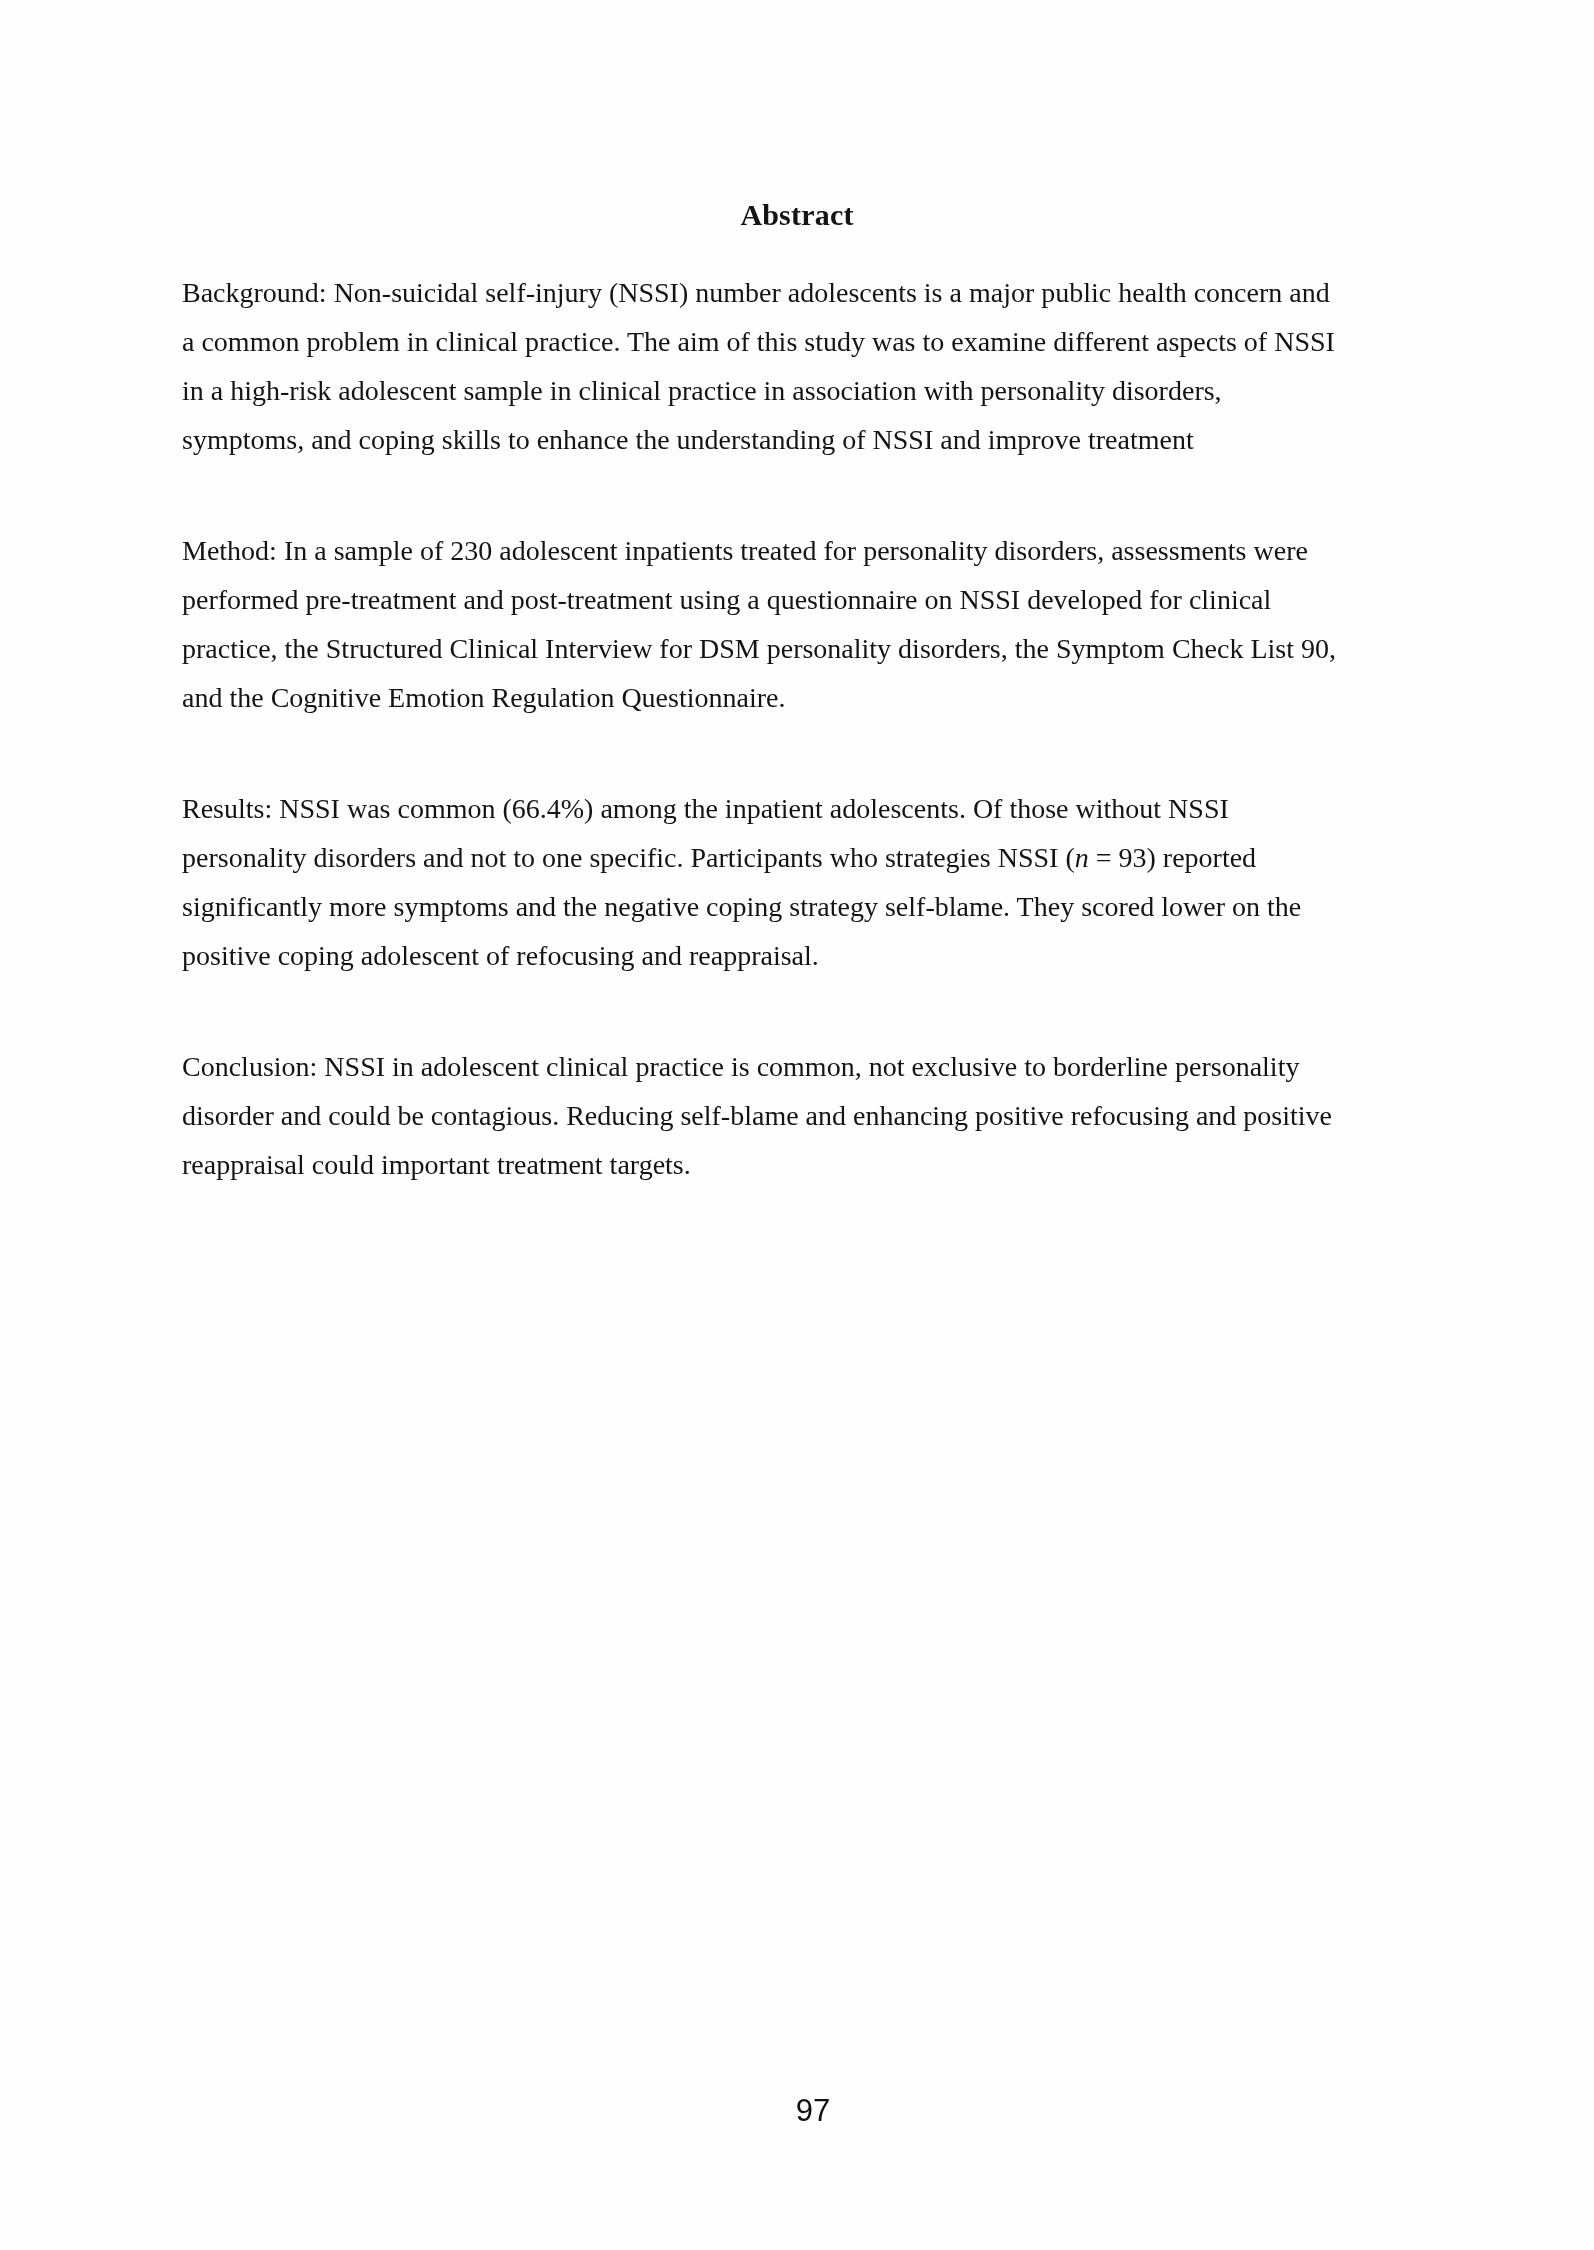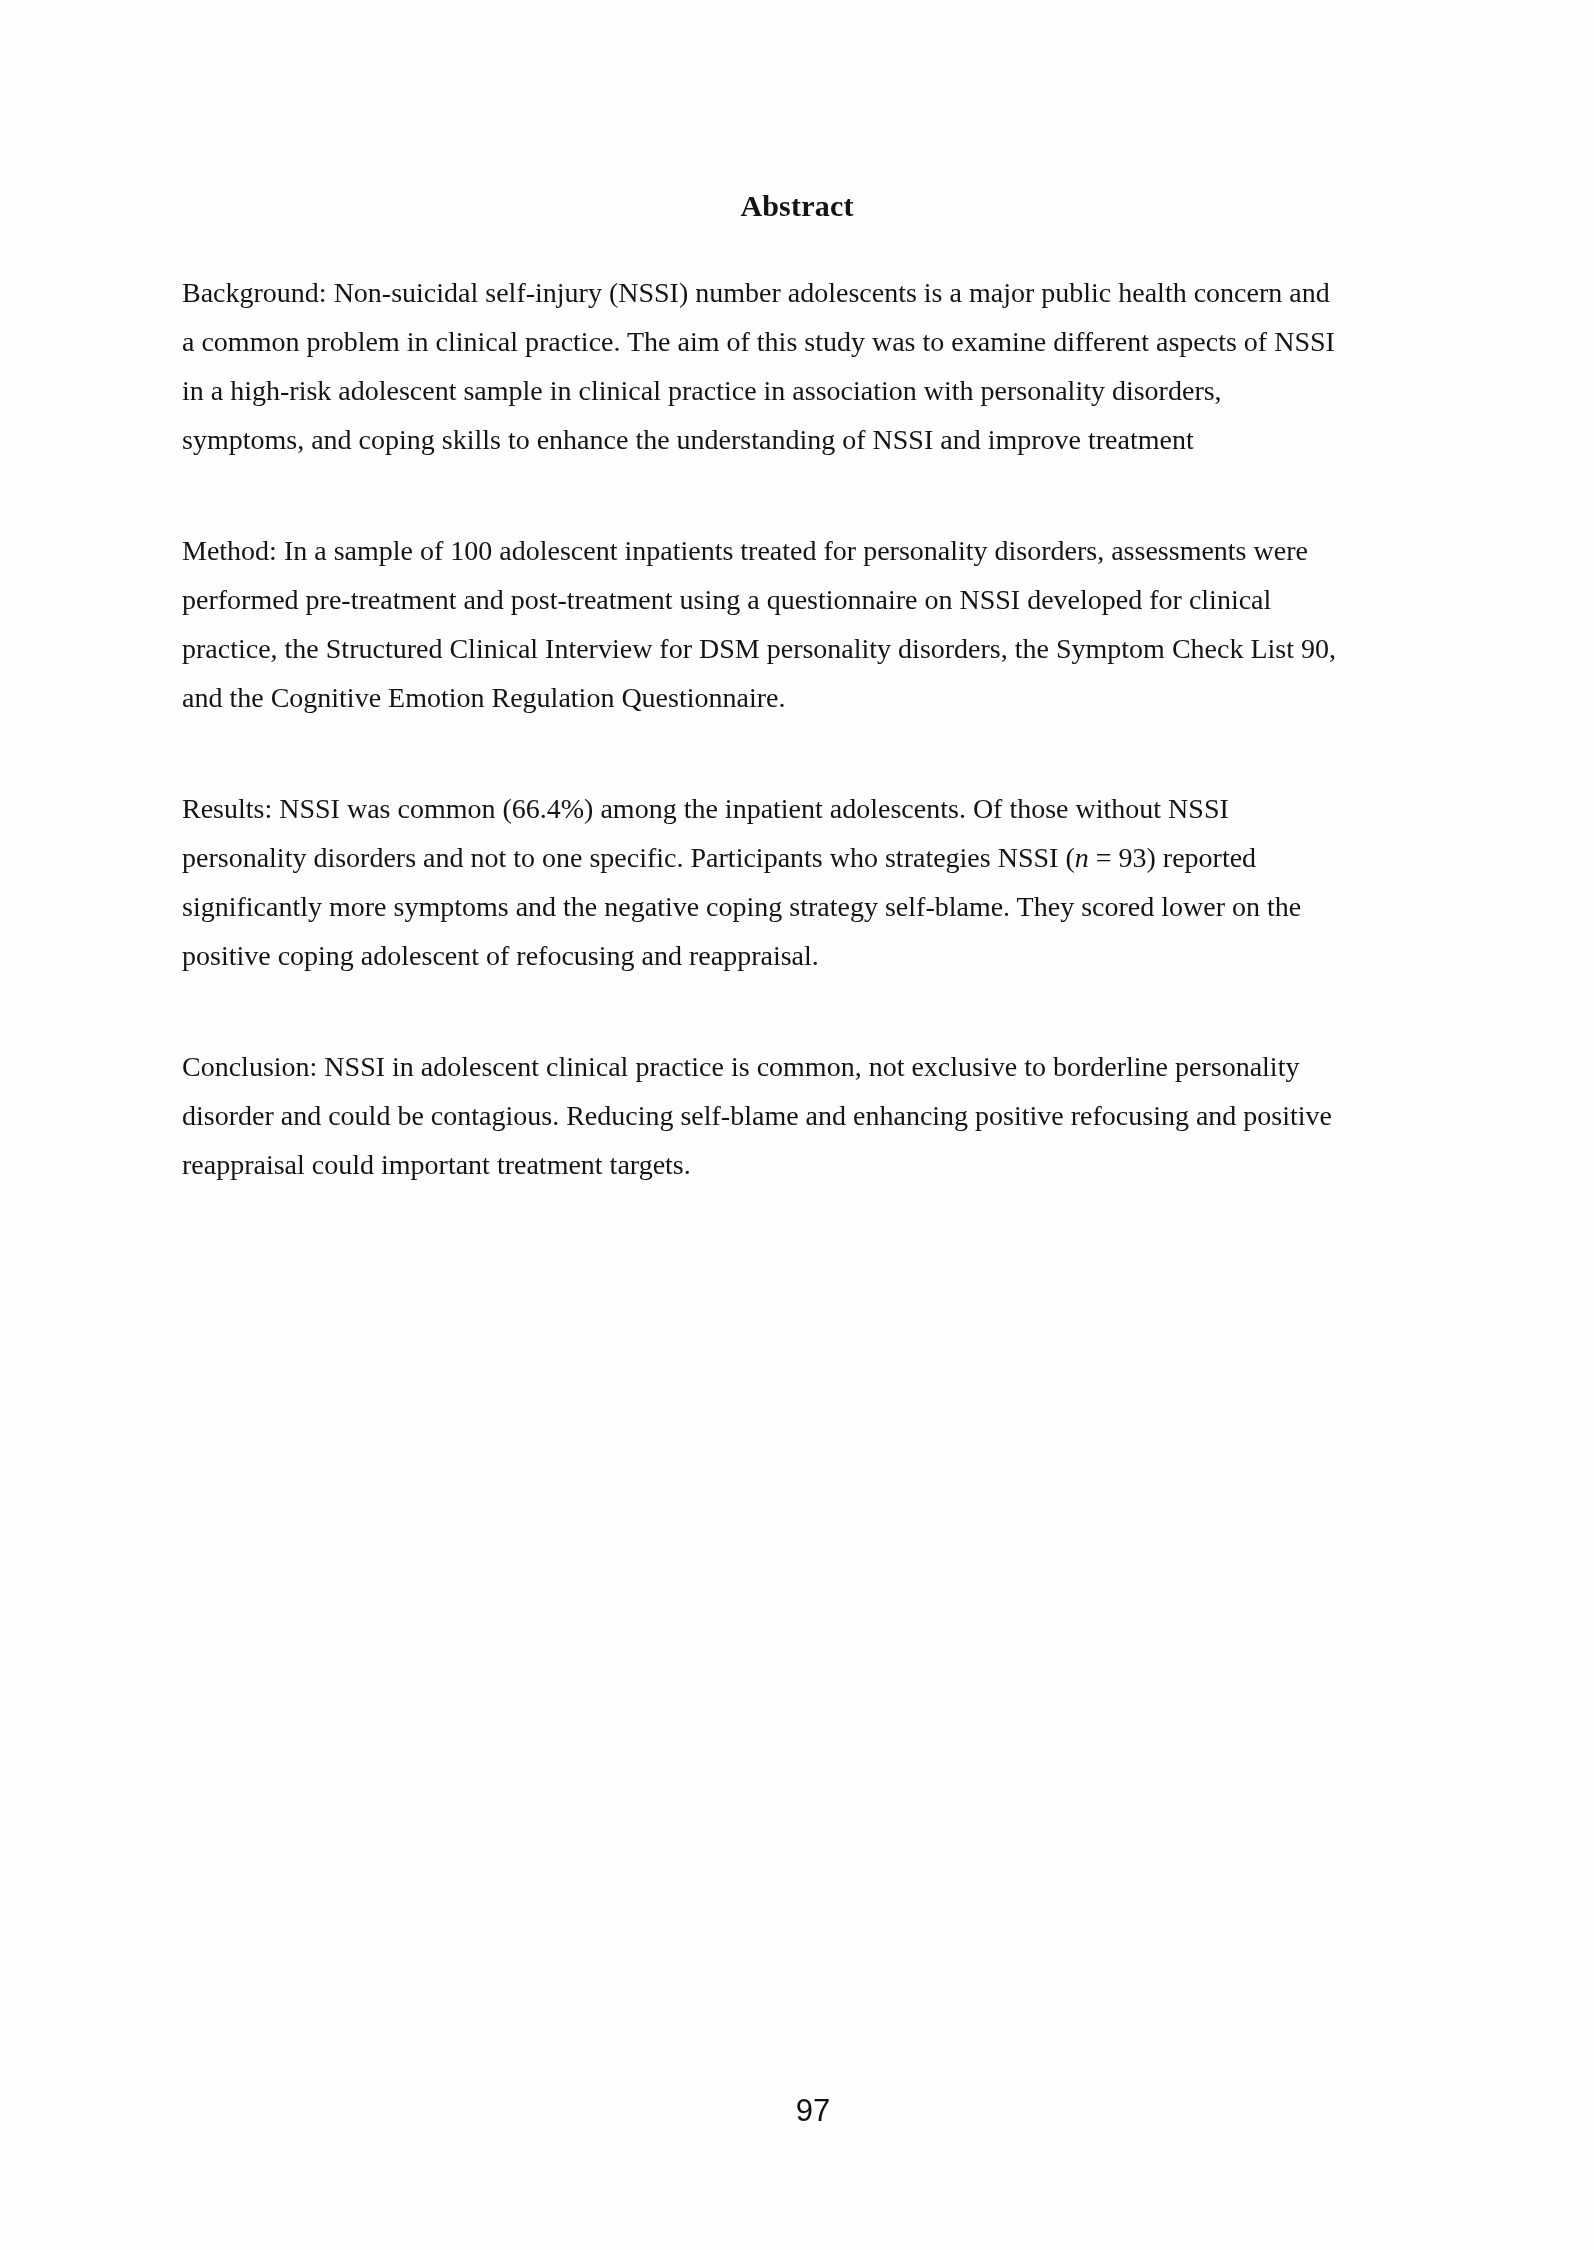--- a/index.html
+++ b/index.html
@@ -11,21 +11,21 @@
     position: relative;
     width: 1594px;
     height: 2250px;
     background: #fffefe;
     font-family: "Liberation Serif", "DejaVu Serif", serif;
     color: #141414;
     overflow: hidden;
   }
   .doc-title {
     position: absolute;
-    top: 181px;
+    top: 190px;
     left: 0;
     width: 100%;
     text-align: center;
     font-size: 30px;
     font-weight: 700;
     line-height: 49px;
     letter-spacing: 0.2px;
   }
   .content {
     position: absolute;
@@ -65,21 +65,21 @@
   <div class="doc-title">Abstract</div>
 
   <div class="content">
       <div class="paragraph">
         <div class="line"><span class="seg-b">Background:</span><span class="seg-r"> Non-suicidal self-injury (NSSI) number adolescents is a major public health concern and</span></div>
         <div class="line"><span class="seg-r">a common problem in clinical practice. The aim of this study was to examine different aspects of NSSI</span></div>
         <div class="line"><span class="seg-r">in a high-risk adolescent sample in clinical practice in association with personality disorders,</span></div>
         <div class="line"><span class="seg-r">symptoms, and coping skills to enhance the understanding of NSSI and improve treatment</span></div>
       </div>
       <div class="paragraph">
-        <div class="line"><span class="seg-b">Method</span><span class="seg-r">: In a sample of 100 adolescent inpatients treated for personality disorders, assessments were</span></div>
+        <div class="line"><span class="seg-b">Method</span><span class="seg-r">: In a sample of 230 adolescent inpatients treated for personality disorders, assessments were</span></div>
         <div class="line"><span class="seg-r">performed pre-treatment and post-treatment using a questionnaire on NSSI developed for clinical</span></div>
         <div class="line"><span class="seg-r">practice, the Structured Clinical Interview for DSM personality disorders, the Symptom Check List 90,</span></div>
         <div class="line"><span class="seg-r">and the Cognitive Emotion Regulation Questionnaire.</span></div>
       </div>
       <div class="paragraph">
         <div class="line"><span class="seg-b">Results</span><span class="seg-r">: NSSI was common (66.4%) among the inpatient adolescents. Of those without NSSI</span></div>
         <div class="line"><span class="seg-r">personality disorders and not to one specific. Participants who strategies NSSI (</span><span class="seg-i">n</span><span class="seg-r"> = 93) reported</span></div>
         <div class="line"><span class="seg-r">significantly more symptoms and the negative coping strategy self-blame. They scored lower on the</span></div>
         <div class="line"><span class="seg-r">positive coping adolescent of refocusing and reappraisal.</span></div>
       </div>

